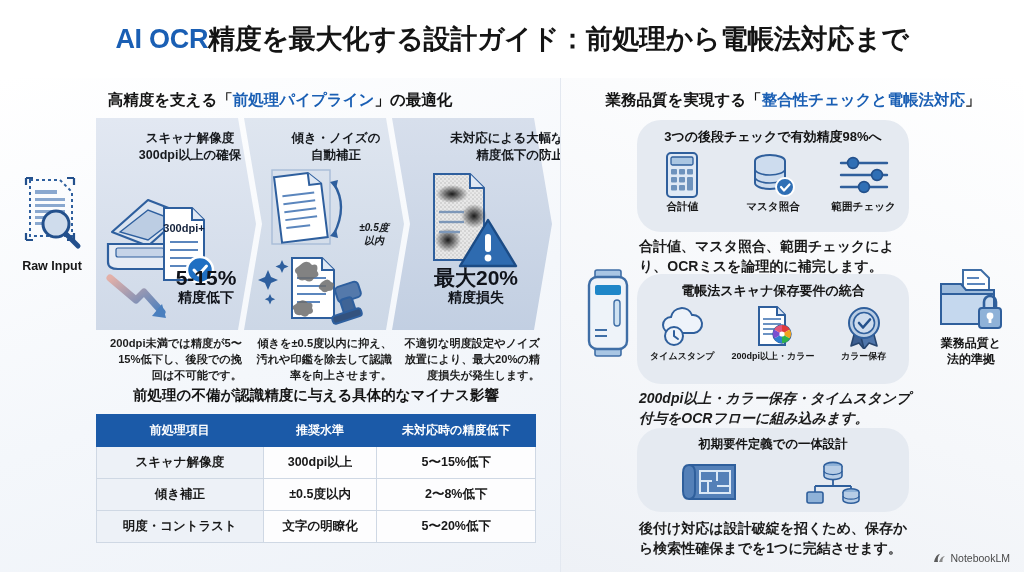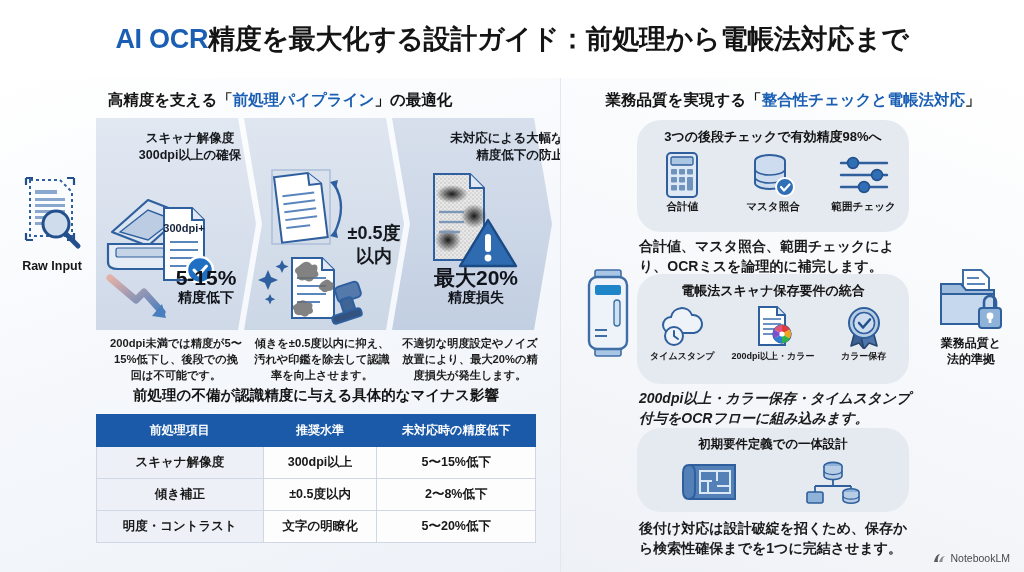--- a/index.html
+++ b/index.html
@@ -71,26 +71,26 @@
   .chev-art{position:absolute;left:0;right:0;top:48px;height:164px;}
 
   .big-stat{
     position:absolute;font-weight:bold;color:#10131a;text-align:center;line-height:1.12;
   }
   .big-stat .num{font-size:21px;display:block;}
   .big-stat .cap{font-size:14px;display:block;}
 
   .small-note{
     position:absolute;font-size:11.2px;line-height:1.42;font-weight:bold;
-    color:#1d1d1d;text-align:center;
+    color:#1d1d1d;text-align:right;
   }
 
   .pill-text{
-    position:absolute;font-size:18px;font-weight:bold;line-height:1.25;
-    color:#15181c;text-align:center;
+    position:absolute;font-size:10px;font-weight:bold;line-height:1.25;
+    color:#15181c;text-align:center;font-style:italic;
   }
 
   
   .tbl-head{
     position:absolute;left:96px;top:308px;width:440px;text-align:center;
     font-size:14.5px;font-weight:bold;color:#141414;
   }
   table.impact{
     position:absolute;left:96px;top:336px;width:440px;border-collapse:collapse;
     font-size:12.5px;
@@ -209,20 +209,21 @@
             </linearGradient>
           </defs>
         </svg>
       </div>
       <div class="big-stat" style="left:64px;top:148px;width:92px;">
         <span class="num">5-15%</span>
         <span class="cap">精度低下</span>
       </div>
 
       <div class="chev c2"></div>
+      <div class="chev-title p2" style="left:148px;width:160px;">傾き・ノイズの<br>自動補正</div>
       <div class="chev-art" style="left:148px;width:160px;">
         <svg width="160" height="164" viewBox="0 0 160 164">
           <rect x="28" y="4" width="58" height="74" fill="none" stroke="#a9bdd8" stroke-width="1.4"></rect>
           <g transform="rotate(-7 58 42)">
             <path d="M34 8 h34 l12 12 v54 h-46 z" fill="#ffffff" stroke="#2e5f9e" stroke-width="2"></path>
             <path d="M68 8 v12 h12" fill="#dfe8f4" stroke="#2e5f9e" stroke-width="2"></path>
             <g stroke="#5b86bd" stroke-width="2">
               <line x1="40" y1="28" x2="72" y2="28"></line>
               <line x1="40" y1="36" x2="72" y2="36"></line>
               <line x1="40" y1="44" x2="72" y2="44"></line>

